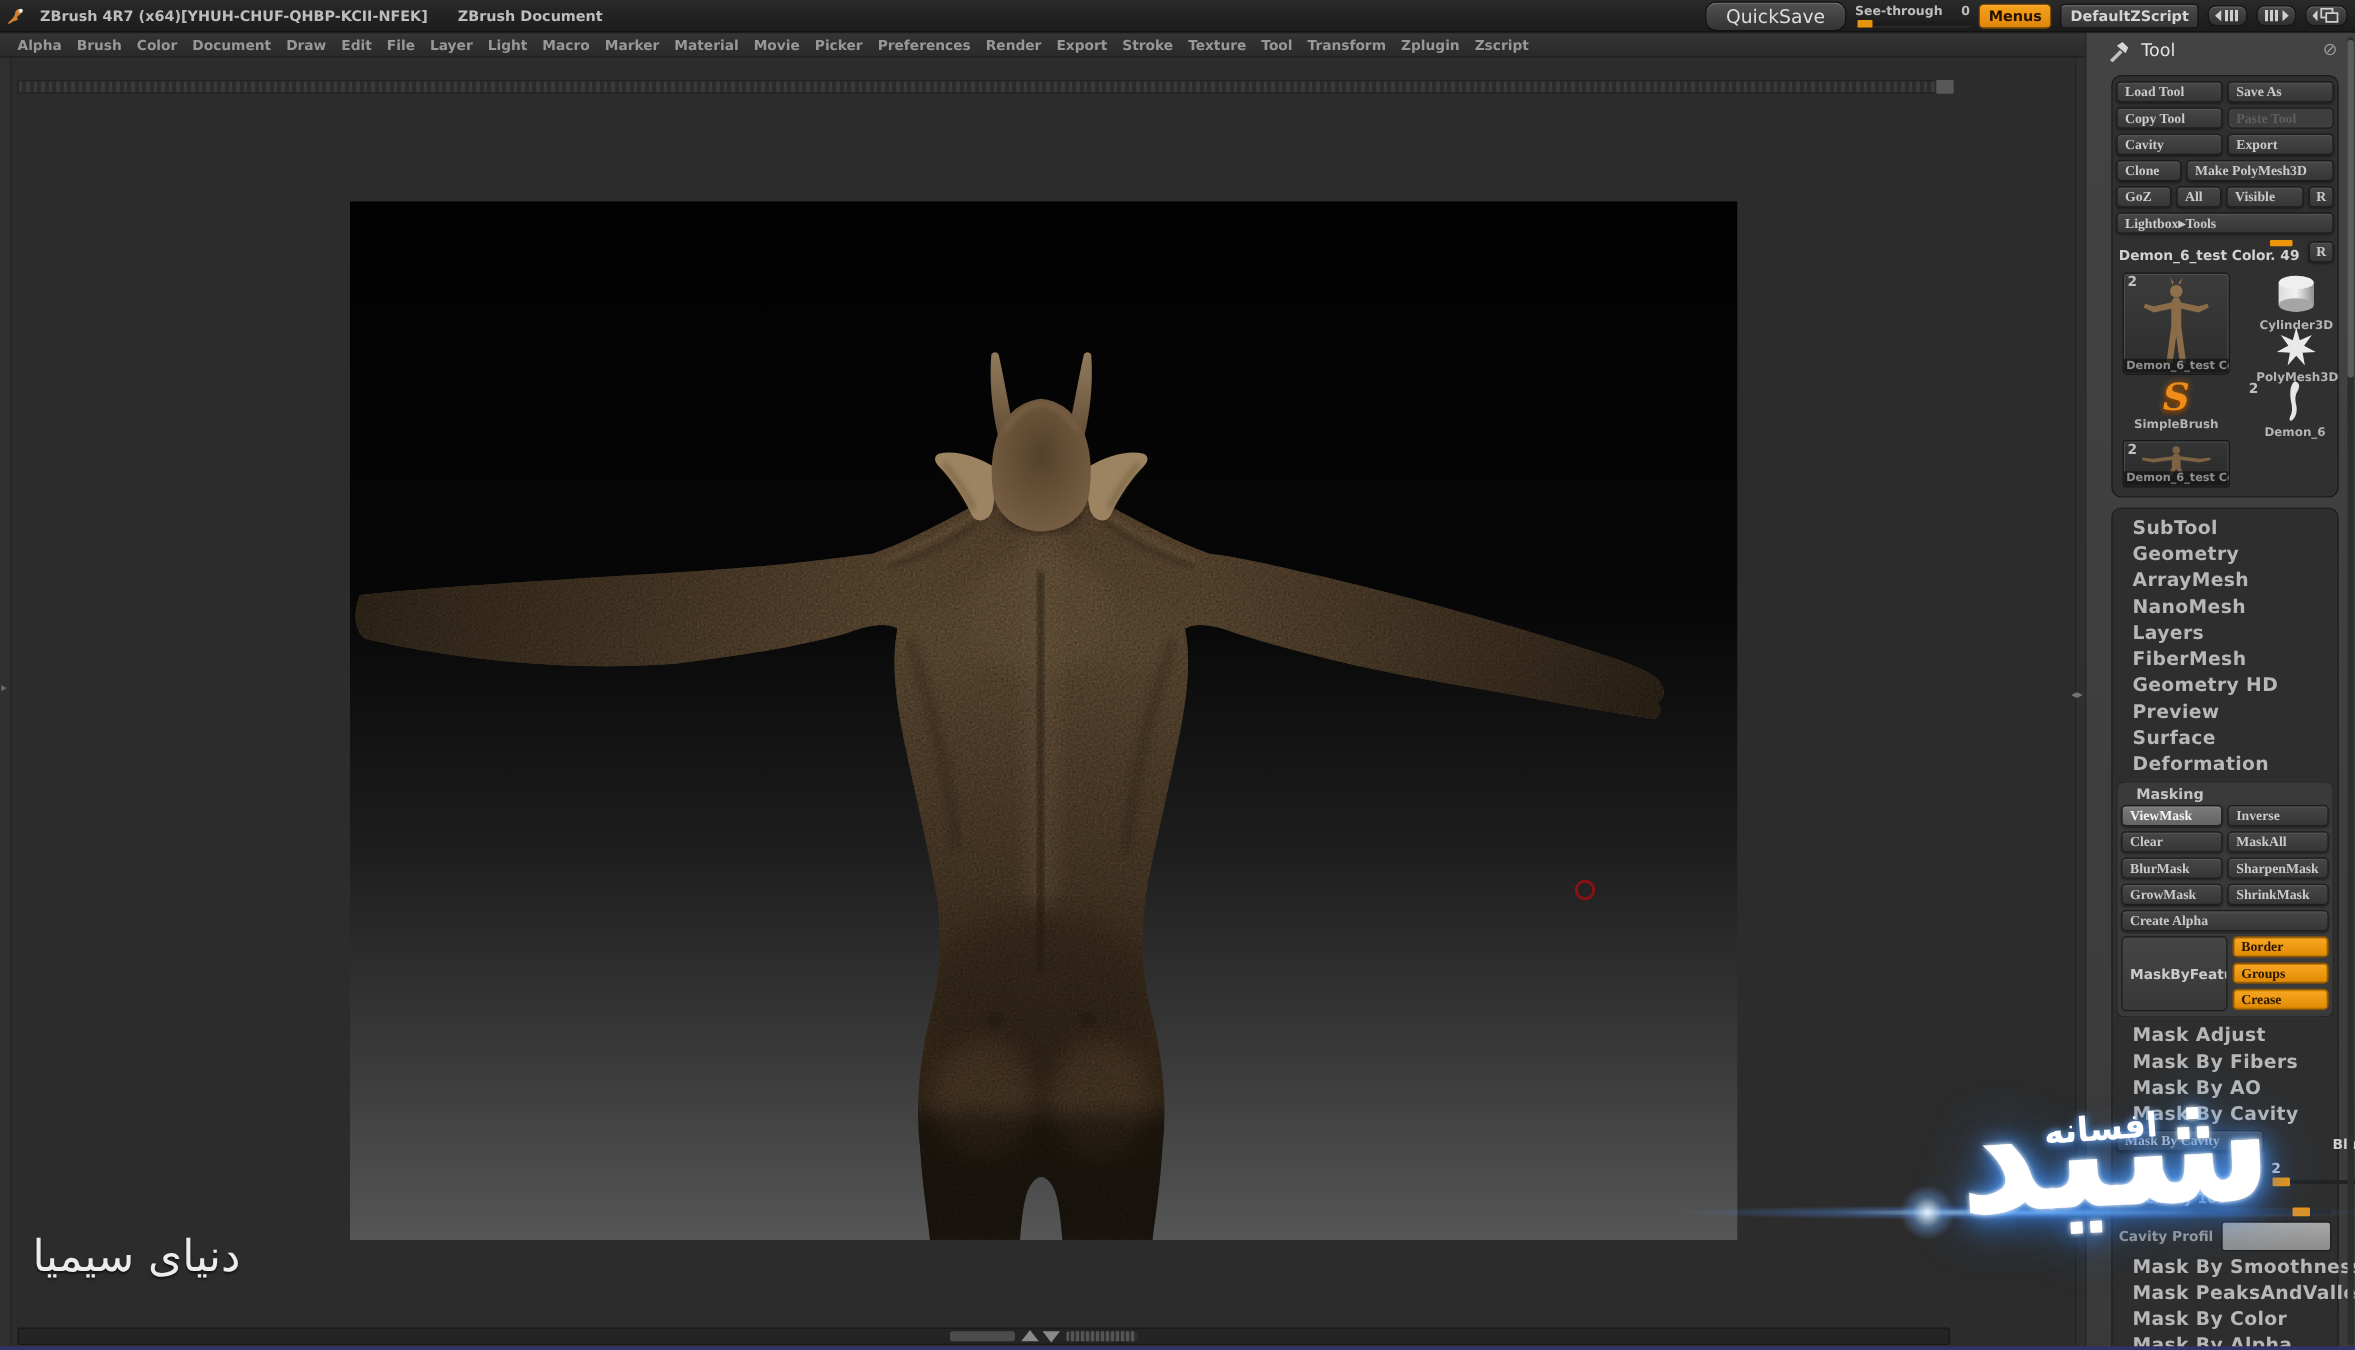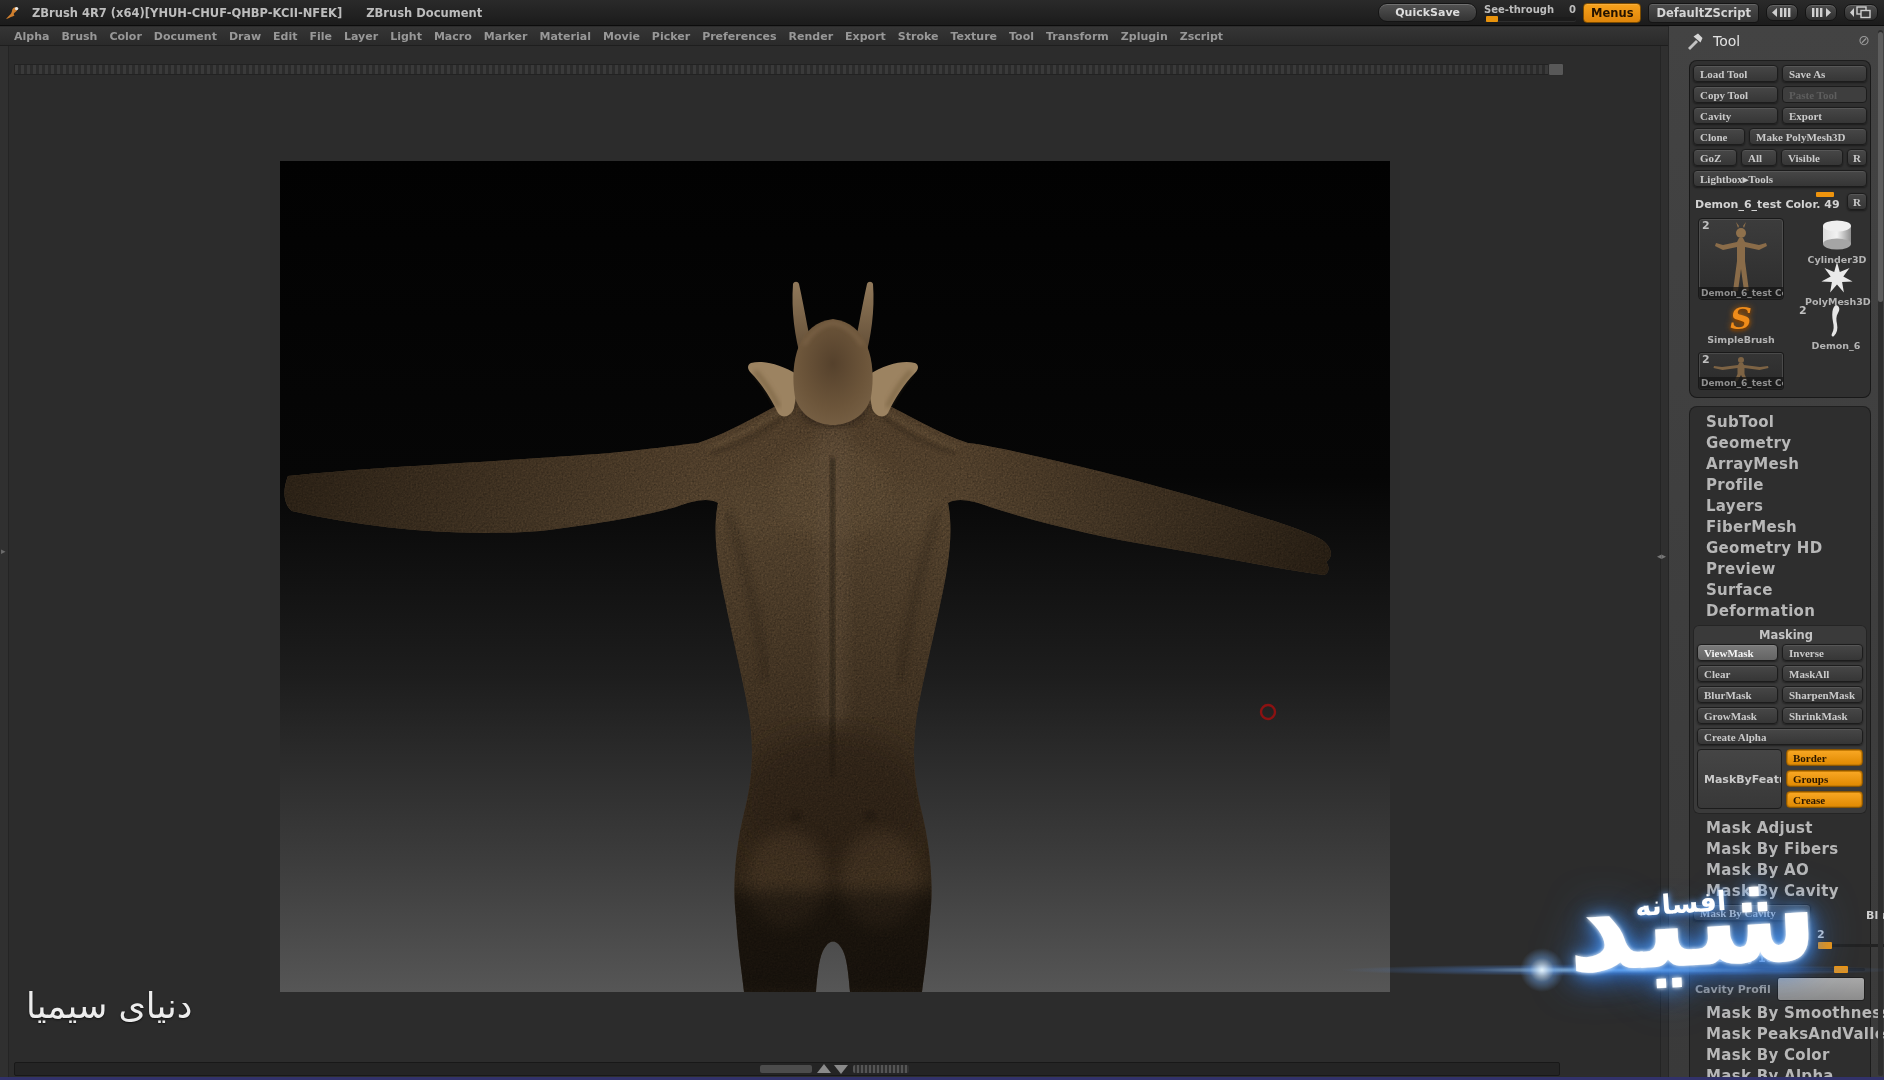--- a/index.html
+++ b/index.html
@@ -11,21 +11,21 @@
   .titlebar { position:absolute; left:0; top:0; width:1884px; height:26px;
     background:linear-gradient(#2a2a2a,#1b1b1b); border-bottom:1px solid #0c0c0c;
     display:flex; align-items:center; gap:10px; padding:0 4px; white-space:nowrap; overflow:hidden;
     font-size:11.5px; font-weight:bold; color:#bdbdbd; z-index:40; }
   .titlebar .logo { width:18px; height:18px; flex:0 0 18px; }
   .tb-doc { margin-left:14px; }
   .tb-stats { margin-left:16px; display:flex; gap:14px; color:#c2c2c2; }
   .right-controls { margin-left:auto; display:flex; align-items:center; gap:7px; padding-right:2px; }
   .btn-pill { background:linear-gradient(#525252,#333); border:1px solid #141414;
     box-shadow:inset 0 1px 0 rgba(255,255,255,.18); border-radius:9px; padding:2px 16px;
-    color:#ddd; font-size:11px; font-weight:bold; }
+    color:#ddd; font-size:15px; font-weight:normal; }
   .btn-sq { background:linear-gradient(#4c4c4c,#323232); border:1px solid #141414;
     box-shadow:inset 0 1px 0 rgba(255,255,255,.14); border-radius:4px; padding:2px 7px;
     color:#d5d5d5; font-size:11.5px; font-weight:bold; }
   .btn-menus { background:linear-gradient(#f7a21c,#df850a); color:#241300; border-color:#7c4c00; }
   .seethrough { display:flex; flex-direction:column; width:92px; gap:2px; }
   .seethrough .st-row { display:flex; justify-content:space-between; font-size:10px; }
   .st-track { height:4px; background:#1c1c1c; border-radius:2px; position:relative;
     box-shadow:0 1px 0 rgba(255,255,255,.08); }
   .st-handle { position:absolute; left:2px; top:-1px; width:12px; height:6px; background:#e8930c; border-radius:1px; }
   .ico-btn { height:17px; min-width:26px; display:flex; align-items:center; justify-content:center;
@@ -119,21 +119,21 @@
     box-shadow:inset 0 0 0 1px #4a4a4a; overflow:hidden; }
 
   .sections { position:relative; margin:8px 12px 0 20px; width:182px; background:#2e2e2e;
     border-radius:8px 8px 0 0; padding:6px 0 0 0; min-height:656px;
     box-shadow:inset 0 0 0 1px rgba(0,0,0,.4), inset 0 1px 0 rgba(255,255,255,.04); }
   .sec-row { height:21px; line-height:21px; padding-left:17px; font-size:15px; font-weight:bold;
     color:#b7b7b7; letter-spacing:.3px; white-space:nowrap; }
   .maskbox { margin:3px 4px 4px 4px; background:#3a3a3a; border-radius:6px; padding:2px 4px 5px 4px;
     box-shadow:inset 0 0 0 1px #242424; }
   .maskbox .mb-title { height:17px; line-height:17px; padding-left:12px; font-size:11.5px;
-    font-weight:bold; color:#c3c3c3;text-align:center; }
+    font-weight:bold; color:#c3c3c3; }
   .feature-row { display:flex; gap:4px; }
   .feature-left { flex:1; display:flex; align-items:center; padding-left:6px; height:60px;
     font-size:11px; font-weight:bold; color:#cacaca; background:linear-gradient(#454545,#383838);
     border:1px solid #1c1c1c; border-radius:4px; white-space:nowrap; overflow:hidden; }
   .feature-col { flex:1; display:flex; flex-direction:column; gap:4px; }
   .feature-col .pbtn { flex:0 0 17px; }
 
   .cavity-block { padding:2px 4px 2px 4px; }
   .cav-row1 { display:flex; gap:6px; align-items:flex-start; }
   .cav-btn { flex:0 0 118px; }
@@ -480,21 +480,21 @@
           </svg>
           <span class="thumb-caption">Demon_6_test Co</span>
         </div>
       </div>
     </div>
 
     <div class="sections">
       <div class="sec-row">SubTool</div>
       <div class="sec-row">Geometry</div>
       <div class="sec-row">ArrayMesh</div>
-      <div class="sec-row">Profile</div>
+      <div class="sec-row">NanoMesh</div>
       <div class="sec-row">Layers</div>
       <div class="sec-row">FiberMesh</div>
       <div class="sec-row">Geometry HD</div>
       <div class="sec-row">Preview</div>
       <div class="sec-row">Surface</div>
       <div class="sec-row">Deformation</div>
 
       <div class="maskbox">
         <div class="mb-title">Masking</div>
         <div class="brow">

